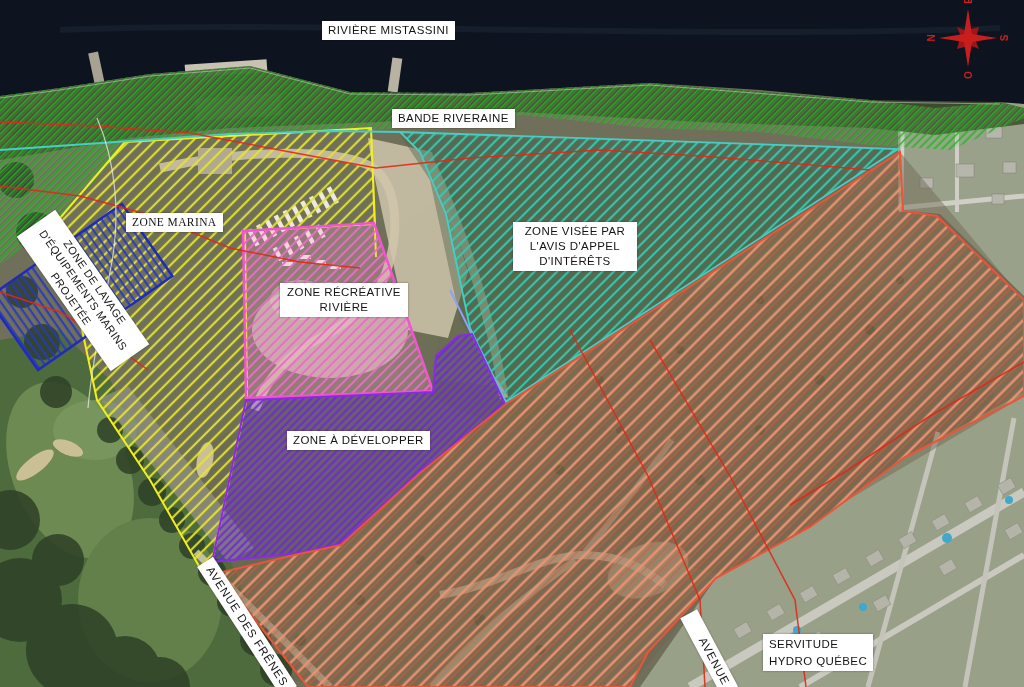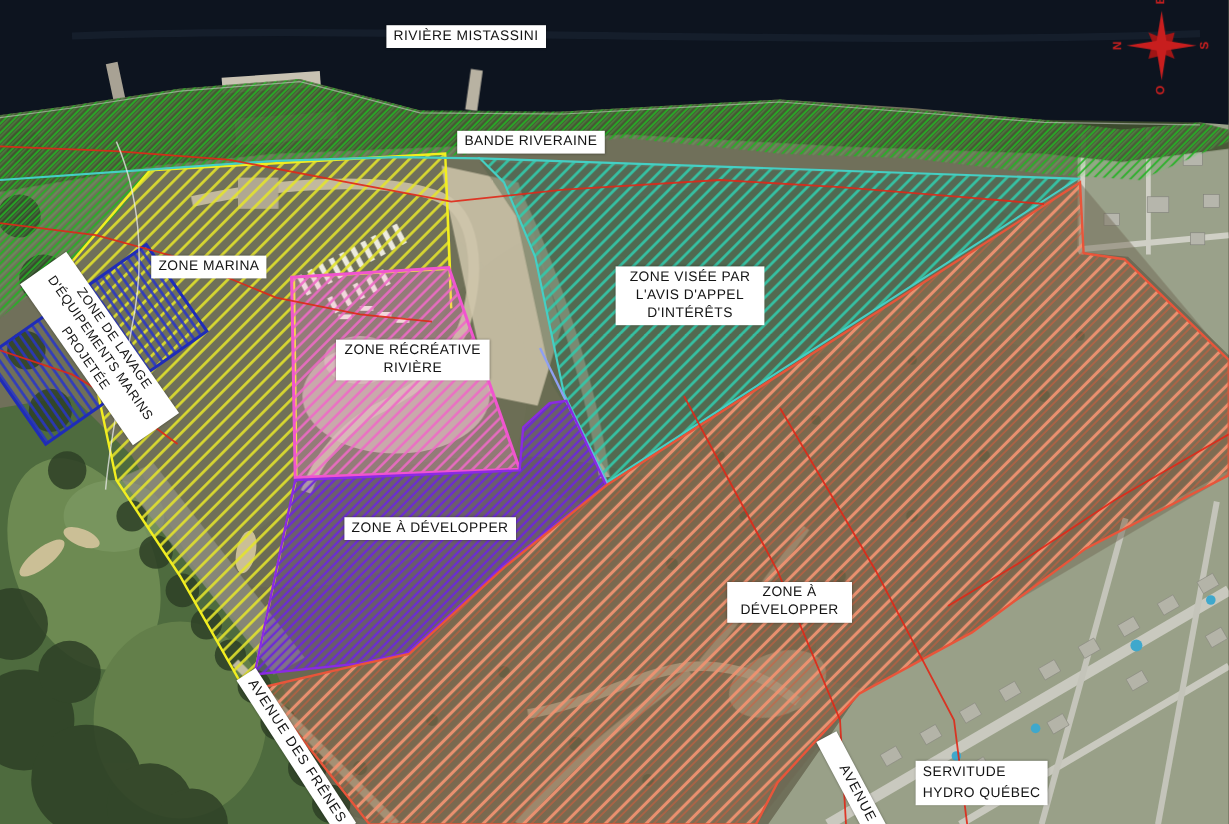--- a/index.html
+++ b/index.html
@@ -276,39 +276,37 @@
   </g>
 
   <g fill="none">
     <path d="M97,118 C115,160 122,215 110,272 C102,318 92,362 88,408" stroke="#ececec" stroke-width="1.2" opacity=".75"></path>
     <path d="M0,98 60,90 150,76 250,68 350,94 470,95 650,85 870,102 1000,104" stroke="#dddddd" stroke-width="1" opacity=".5"></path>
   </g>
 </svg>
 
 <div class="map-label" id="lbl-river" style="left:322px;top:21px;text-align:right;">RIVIÈRE MISTASSINI</div>
 
-<div class="map-label" id="lbl-riparian" style="left:381px;top:109px;">BANDE RIVERAINE</div>
-
-<div class="map-label" id="lbl-marina" style="left:126px;top:213px;">ZONE MARINA</div>
+<div class="map-label" id="lbl-riparian" style="left:392px;top:109px;">BANDE RIVERAINE</div>
+
+<div class="map-label" id="lbl-marina" style="left:126px;top:213px;font-family:Liberation Serif, serif;">ZONE MARINA</div>
 
 <div class="map-label rot" id="lbl-wash" style="left:1px;top:267px;">ZONE DE LAVAGE
 D'ÉQUIPEMENTS MARINS
 PROJETÉE</div>
 
 <div class="map-label" id="lbl-recreative" style="left:280px;top:283px;width:116px;">ZONE  RÉCRÉATIVE
 RIVIÈRE</div>
 
 <div class="map-label" id="lbl-interest" style="left:513px;top:222px;width:112px;">ZONE VISÉE PAR
 L'AVIS D'APPEL
 D'INTÉRÊTS</div>
 
 <div class="map-label" id="lbl-developw" style="left:287px;top:431px;">ZONE À DÉVELOPPER</div>
 
-<div class="map-label" id="lbl-develope" style="left:606px;top:485px;width:92px;">ZONE À
-DÉVELOPPER</div>
 
 <div class="map-label rot" id="lbl-frenes" style="left:170px;top:617px;">AVENUE DES FRÊNES</div>
 
 <div class="map-label rot" id="lbl-avenue2" style="left:660px;top:652px;">AVENUE</div>
 
 <div class="map-label" id="lbl-servitude" style="left:763px;top:634px;">SERVITUDE
 HYDRO QUÉBEC</div>
 
 <div id="compass">
   <svg width="60" height="60" viewBox="0 0 60 60">

